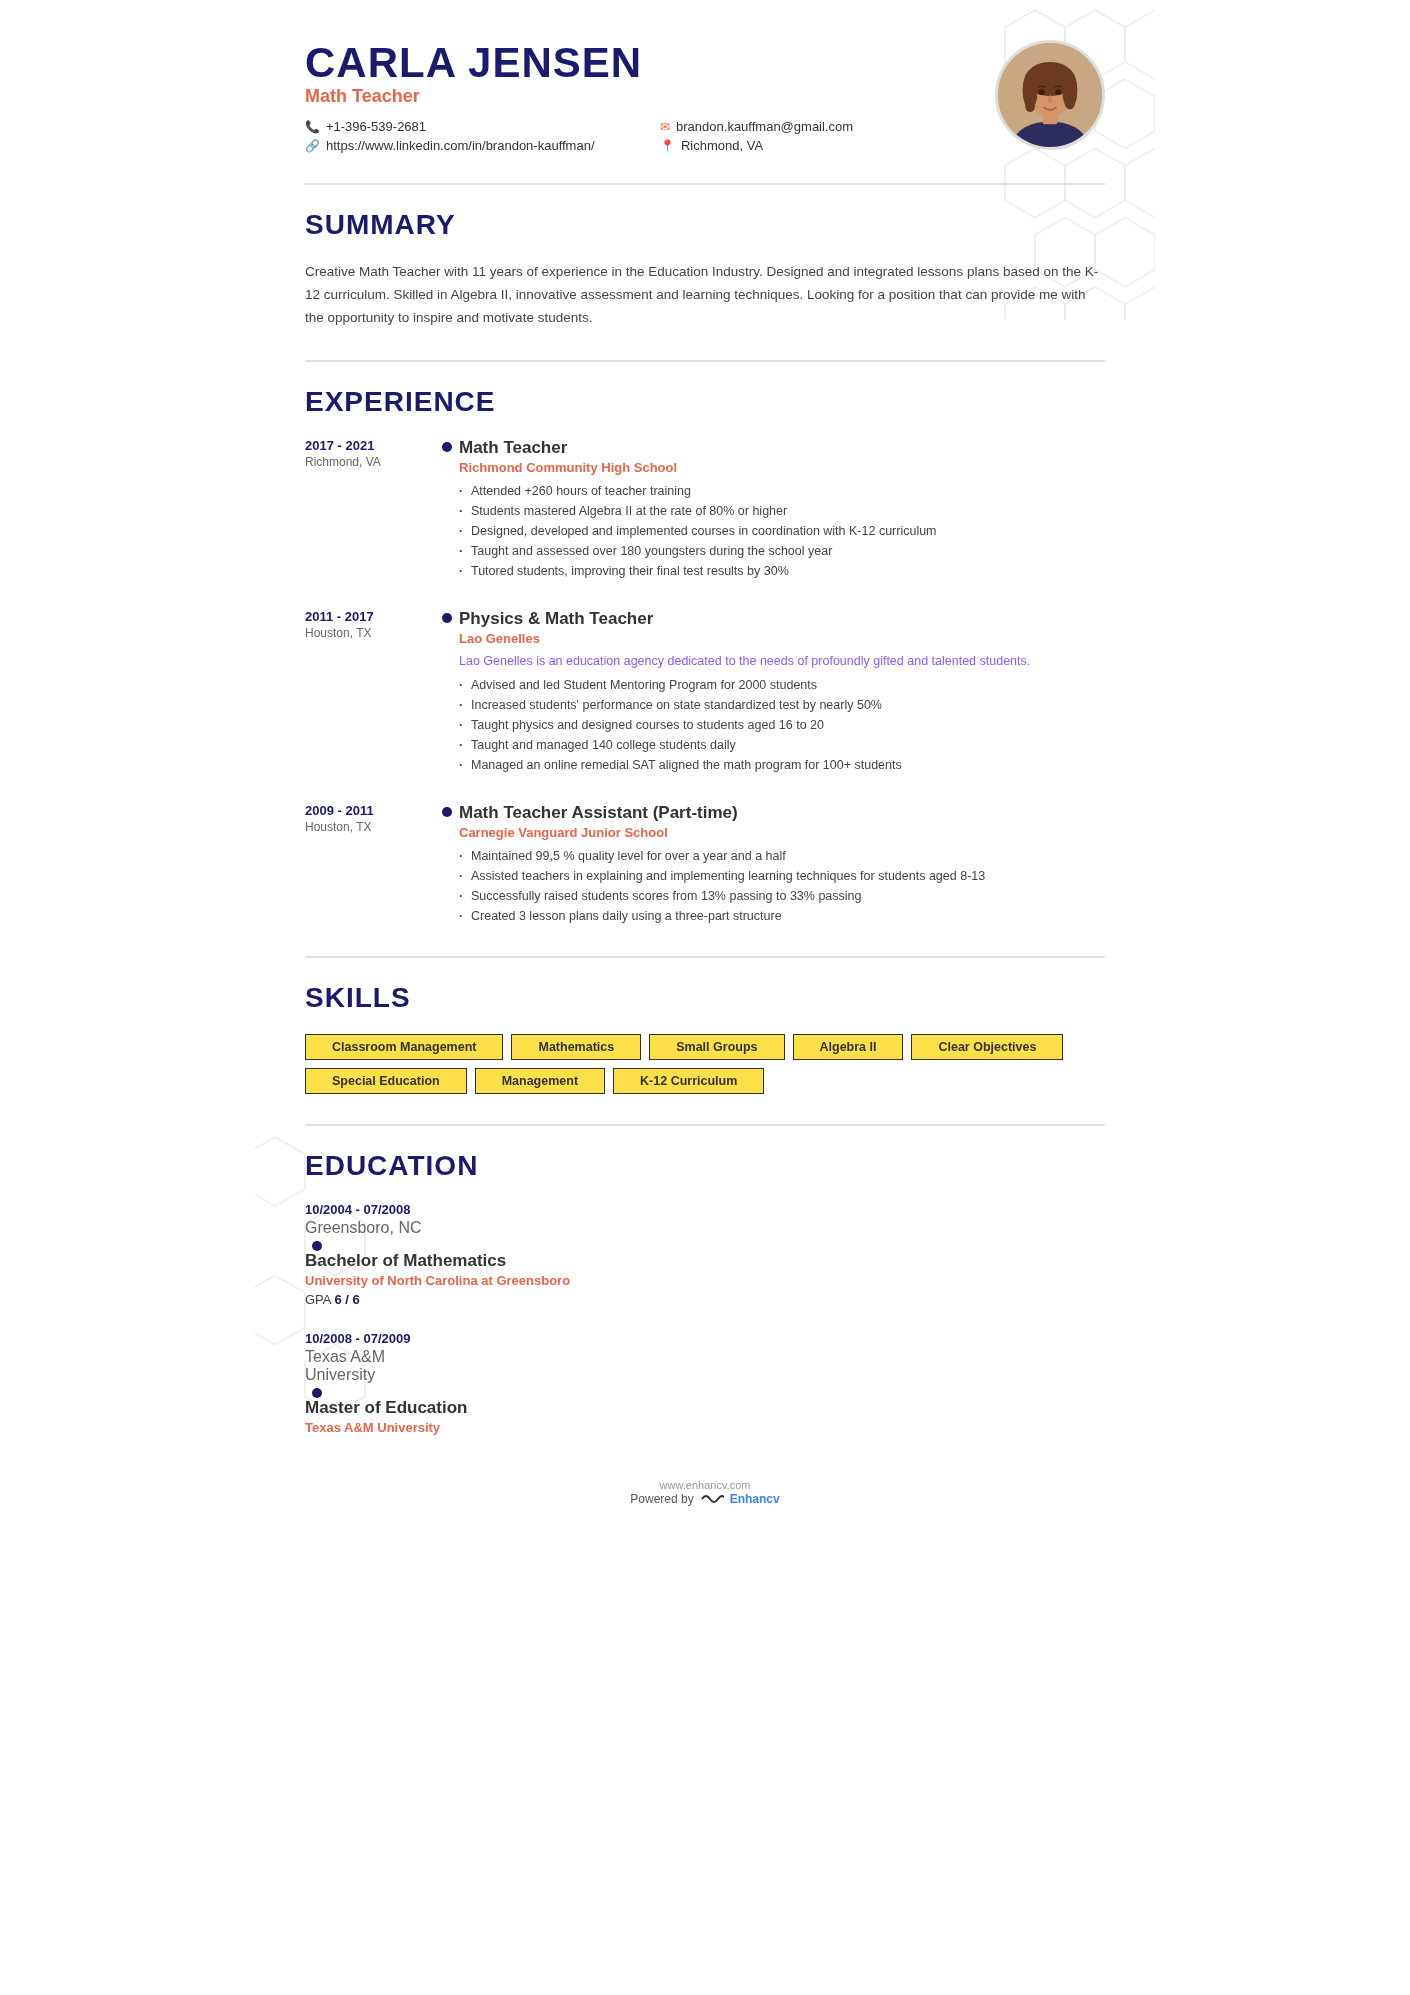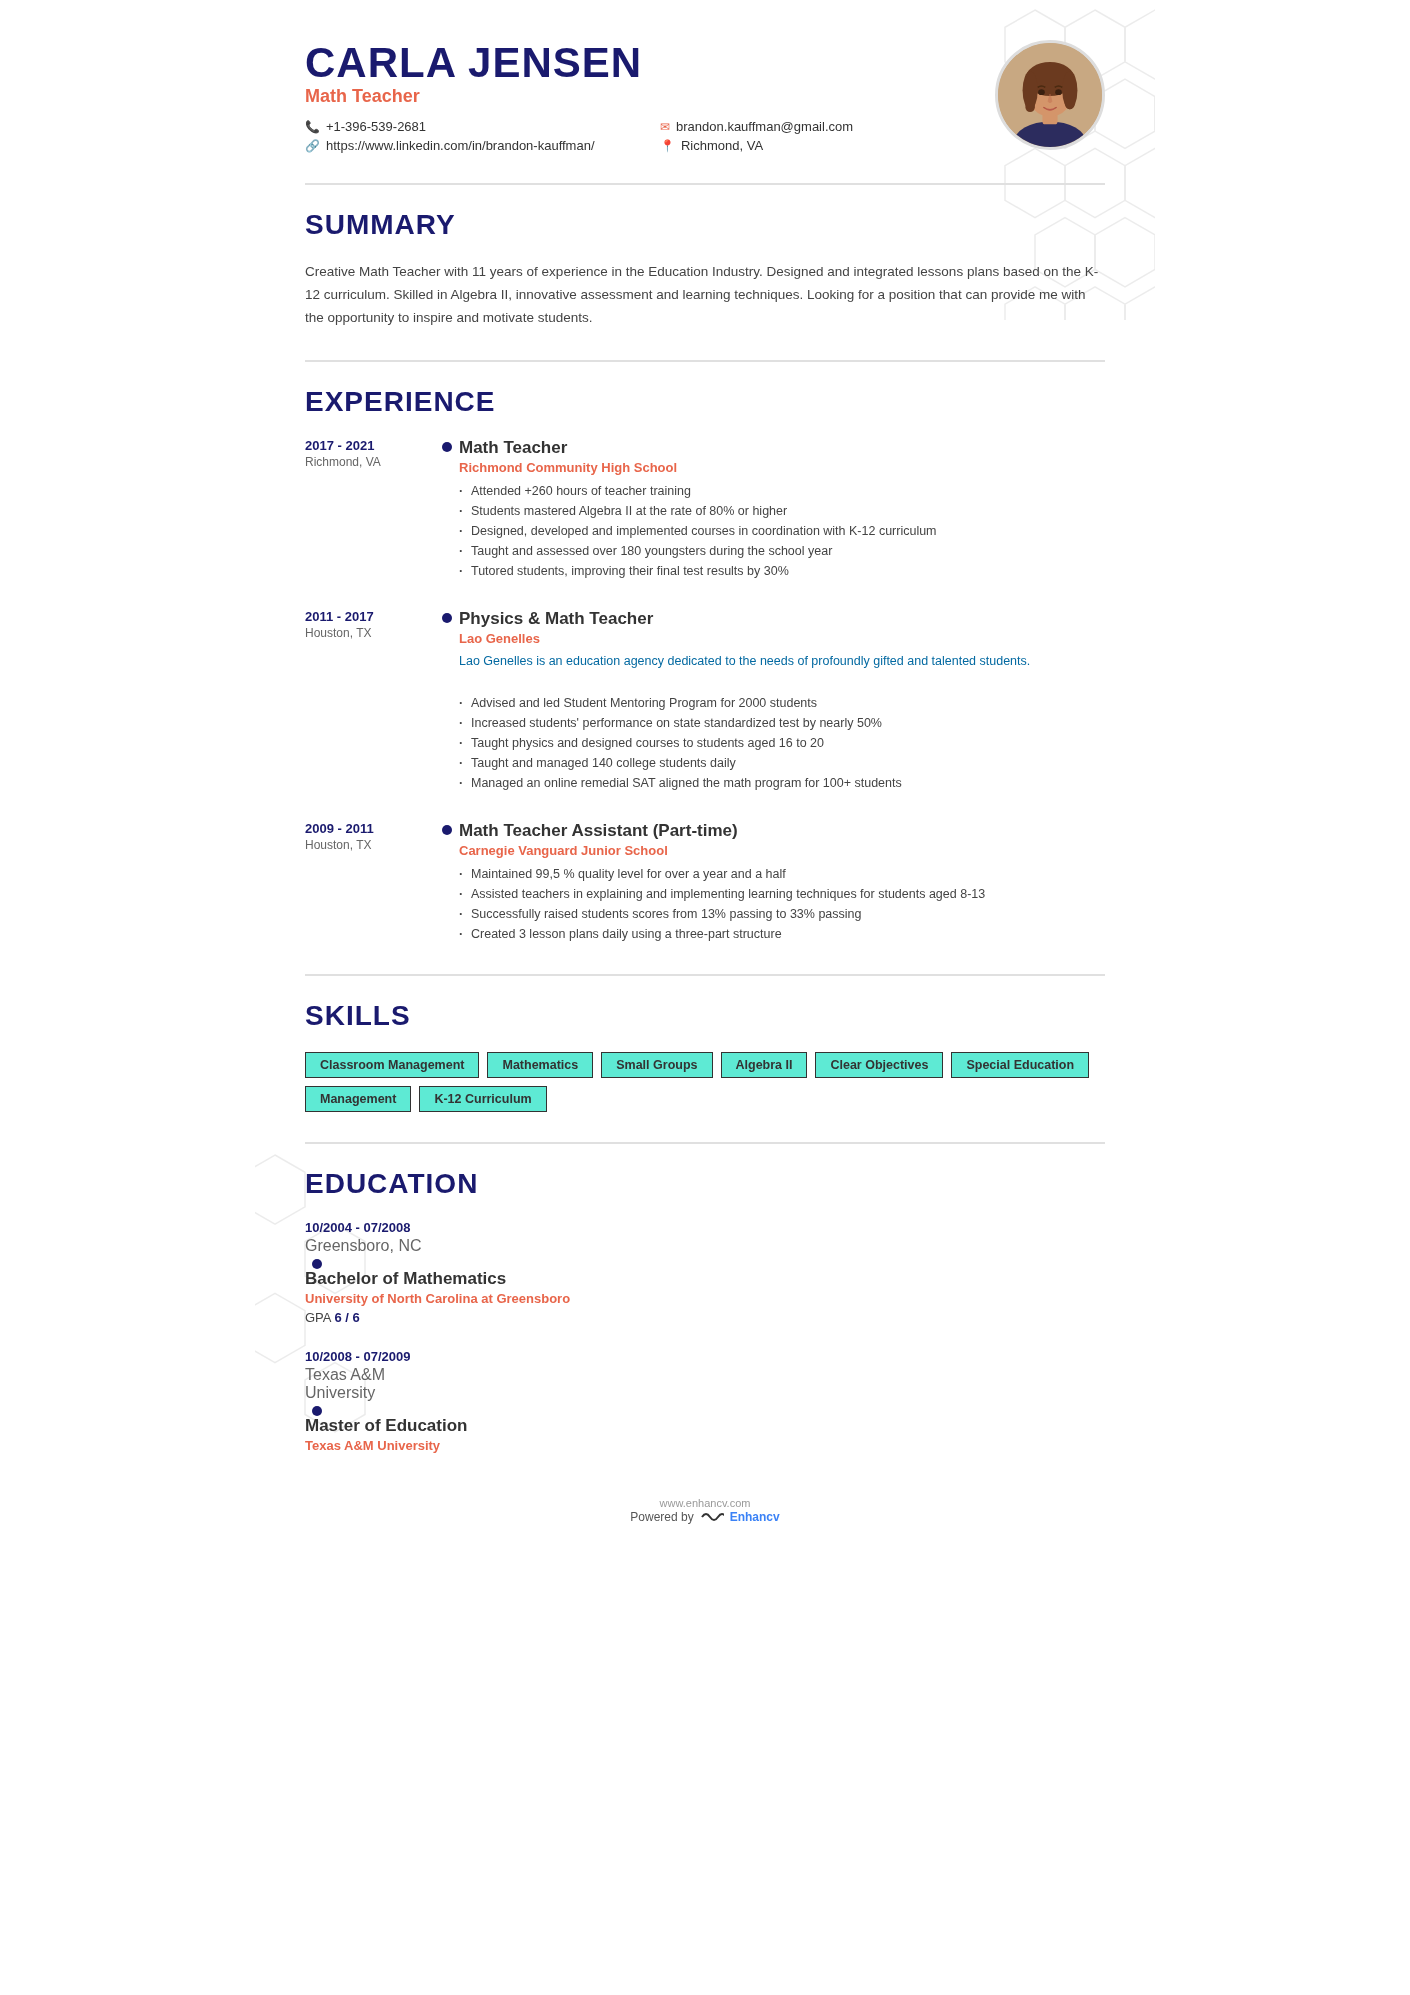--- a/index.html
+++ b/index.html
@@ -172,22 +172,22 @@
 
     .exp-company {
       font-size: 13px;
       font-weight: 700;
       color: #e8654a;
       margin-bottom: 6px;
     }
 
     .exp-description {
       font-size: 12.5px;
-      color: #0369a1;
-      margin-bottom: 22px;
+      color: #8b5cf6;
+      margin-bottom: 4px;
       line-height: 1.5;
     }
 
     .exp-bullets {
       list-style: none;
       padding: 0;
     }
 
     .exp-bullets li {
       font-size: 12.5px;
@@ -209,25 +209,25 @@
     .skills-section { margin-bottom: 30px; }
 
     .skills-tags {
       display: flex;
       flex-wrap: wrap;
       gap: 8px;
     }
 
     .skill-tag {
       border: 1.5px solid #333;
-      padding: 5px 14px;
+      padding: 5px 26px;
       font-size: 12.5px;
       font-weight: 600;
       color: #333;
-      background: #5eead4;
+      background: #fde047;
     }
 
     
     .education-section { margin-bottom: 30px; }
 
     .edu-item {
       display: flex;
       gap: 0;
       margin-bottom: 24px;
       flex-direction: column;

